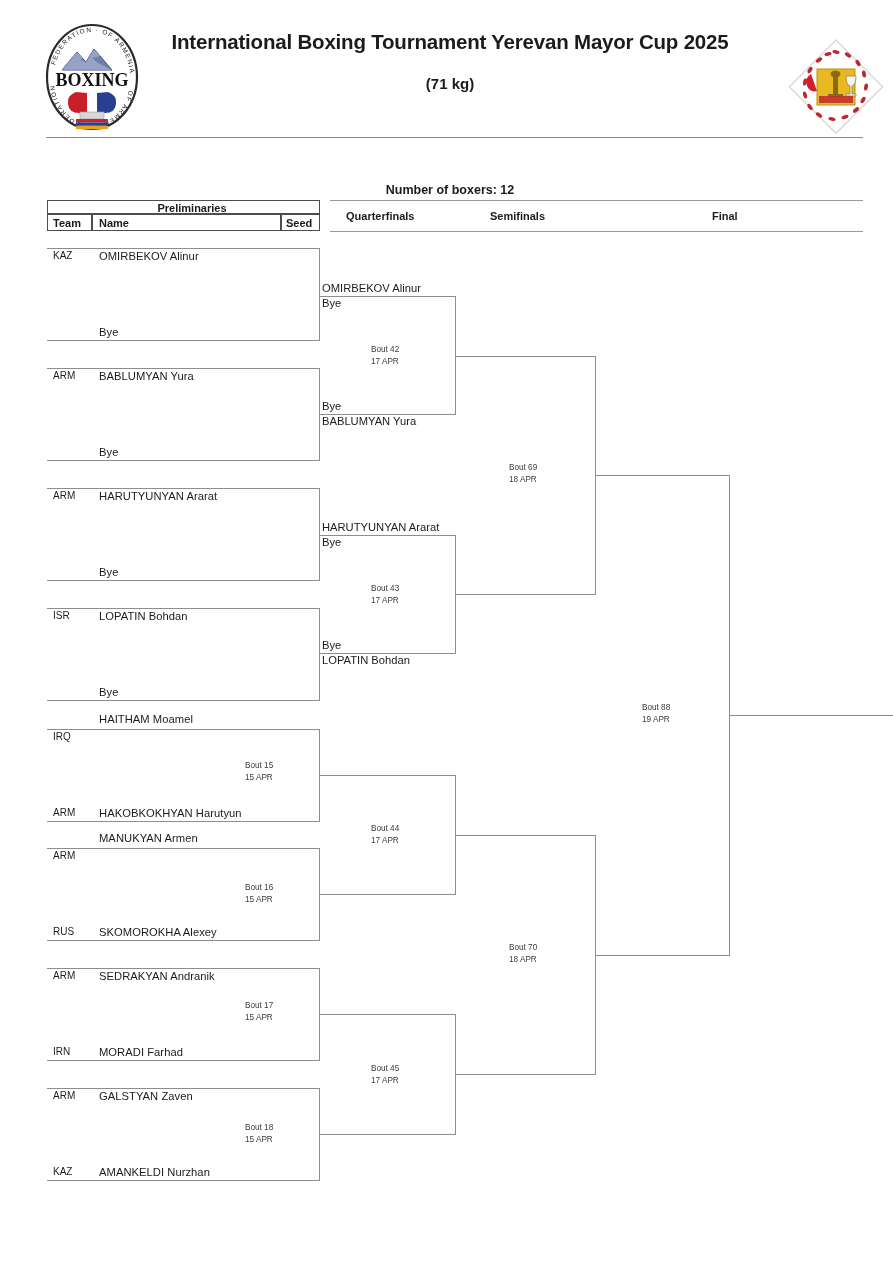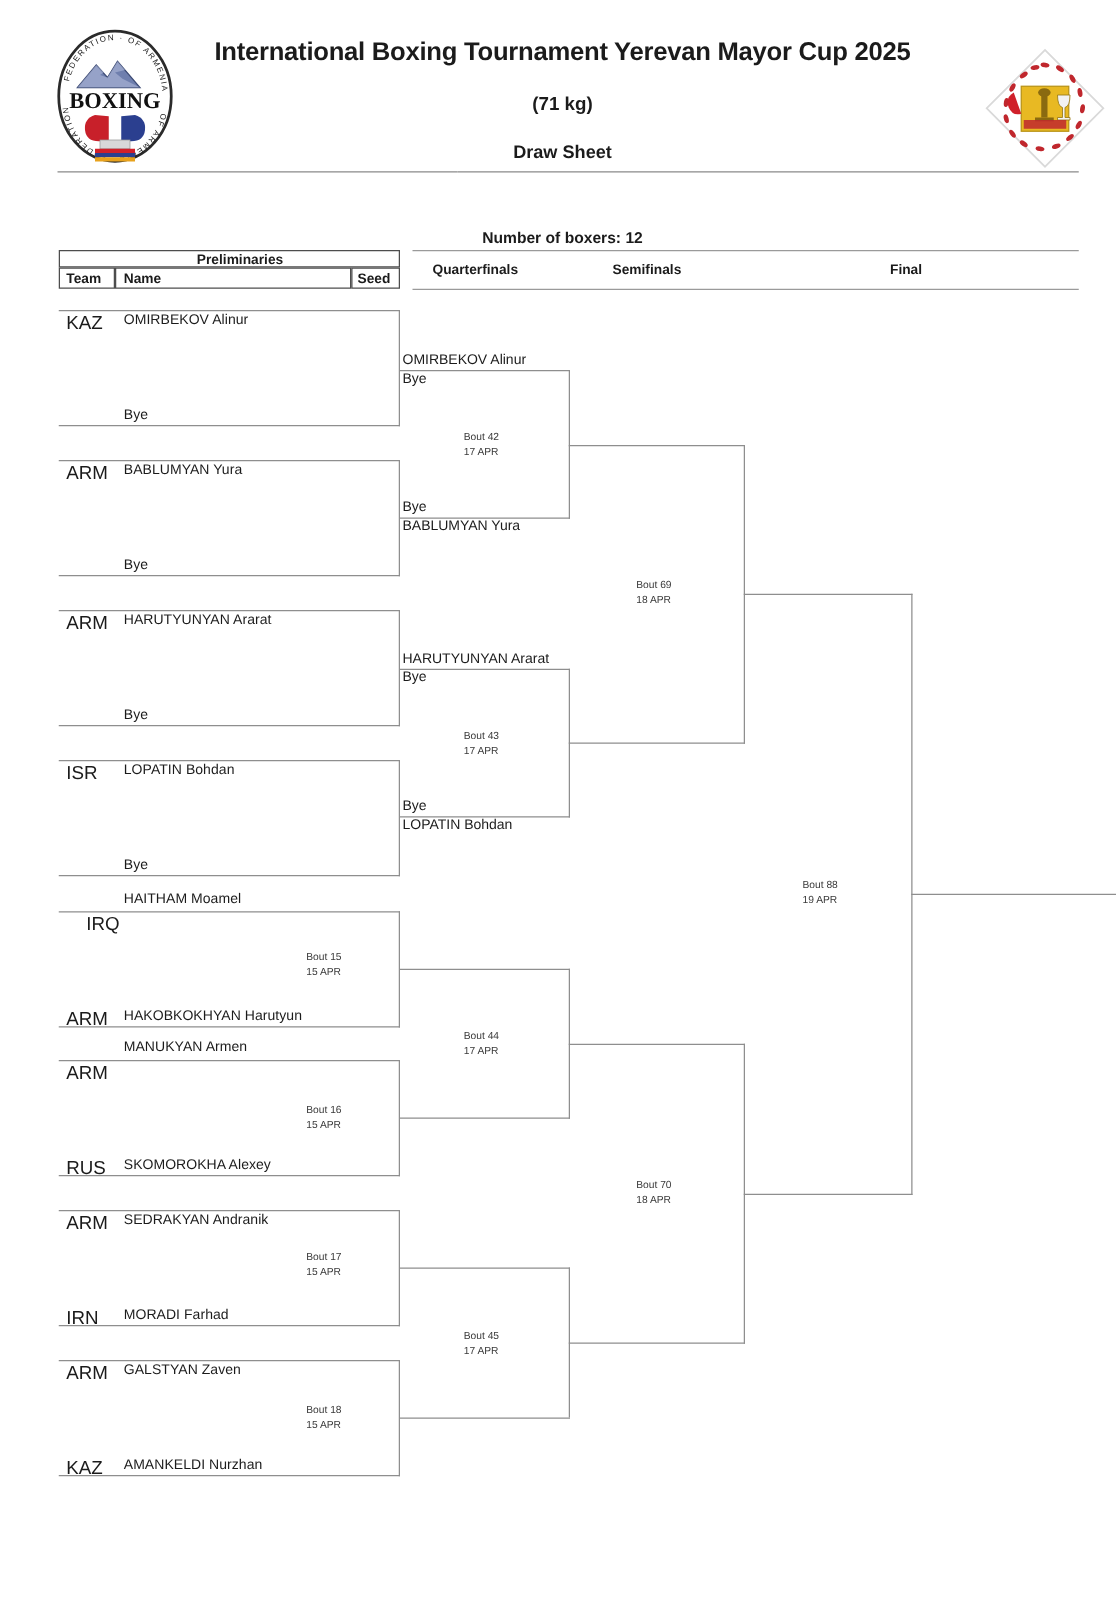--- a/index.html
+++ b/index.html
@@ -44,21 +44,21 @@
   
   .colhdr{position:absolute;font-size:11px;font-weight:bold;}
   .cellbox{position:absolute;border:1px solid #4d4d4d;box-sizing:border-box;}
   .hline{position:absolute;background:#9a9a9a;height:1px;}
 
   
   .bl-h{position:absolute;background:#8e8e8e;height:1.4px;}
   .bl-v{position:absolute;background:#8e8e8e;width:1.4px;}
 
   .nm{position:absolute;font-size:11.2px;white-space:nowrap;letter-spacing:.05px;}
-  .nm-team{position:absolute;font-size:15px;white-space:nowrap;}
+  .nm-team{position:absolute;font-size:10px;white-space:nowrap;}
   .bout{position:absolute;font-size:8.2px;line-height:11.5px;white-space:nowrap;color:#3a3a3a;}
   .qf-nm{position:absolute;font-size:11.2px;white-space:nowrap;}
 </style>
 </head>
 <body>
 
 <div id="sheet">
 
   <div class="logo-left">
     <svg viewBox="0 0 112 110" width="112" height="110">
@@ -118,21 +118,20 @@
       </g>
       <g fill="#f2f2f2" stroke="#9a7d18" stroke-width=".7">
         <path d="M60 38 q0 9 4 10 l0 8 l-4 0 l0 2 l10 0 l0 -2 l-4 0 l0 -8 q4 -1 4 -10 z"></path>
       </g>
       <rect x="33" y="58" width="34" height="7" fill="#c0272d" opacity=".85"></rect>
     </svg>
   </div>
 
   <div class="hdr-title">International Boxing Tournament Yerevan Mayor Cup 2025</div>
   <div class="hdr-weight">(71 kg)</div>
-  <div class="hdr-draw">Draw Sheet</div>
   <div class="hdr-count">Number of boxers: 12</div>
 
   <div class="rule" style="left:46px;top:137px;width:320px;"></div>
   <div class="rule" style="left:366px;top:137px;width:497px;"></div>
 
   <div class="cellbox" style="left:47px;top:200px;width:273px;height:14px;"></div>
   <div class="colhdr" style="left:47px;top:202px;width:290px;text-align:center;">Preliminaries</div>
 
   <div class="cellbox" style="left:47px;top:214px;width:45px;height:17px;"></div>
   <div class="colhdr" style="left:53px;top:217px;">Team</div>
@@ -172,21 +171,21 @@
   <div class="bl-v" style="left:319px;top:488px;height:93px;"></div>
 
   <div class="bl-h" style="left:47px;top:608px;width:273px;"></div>
   <div class="nm-team" style="left:53px;top:610px;">ISR</div>
   <div class="nm" style="left:99px;top:610px;">LOPATIN Bohdan</div>
   <div class="bl-h" style="left:47px;top:700px;width:273px;"></div>
   <div class="nm" style="left:99px;top:686px;">Bye</div>
   <div class="bl-v" style="left:319px;top:608px;height:93px;"></div>
 
   <div class="bl-h" style="left:47px;top:729px;width:273px;"></div>
-  <div class="nm-team" style="left:53px;top:731px;margin-left:16px;">IRQ</div>
+  <div class="nm-team" style="left:53px;top:731px;">IRQ</div>
   <div class="nm" style="left:99px;top:713px;">HAITHAM Moamel</div>
   <div class="bl-h" style="left:47px;top:821px;width:273px;"></div>
   <div class="nm-team" style="left:53px;top:807px;">ARM</div>
   <div class="nm" style="left:99px;top:807px;">HAKOBKOKHYAN Harutyun</div>
   <div class="bl-v" style="left:319px;top:729px;height:93px;"></div>
   <div class="bout" style="left:245px;top:760px;">
     <div>Bout 15</div>
     <div>15 APR</div>
   </div>
 

